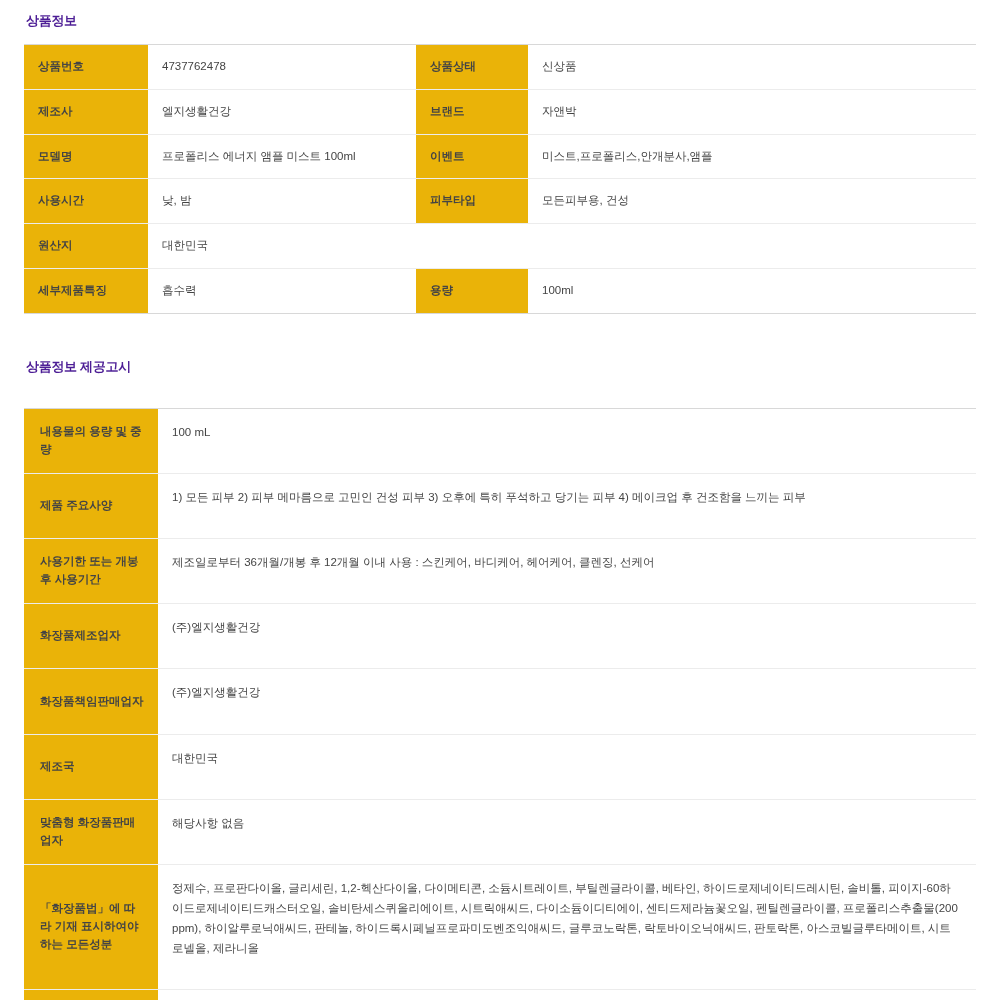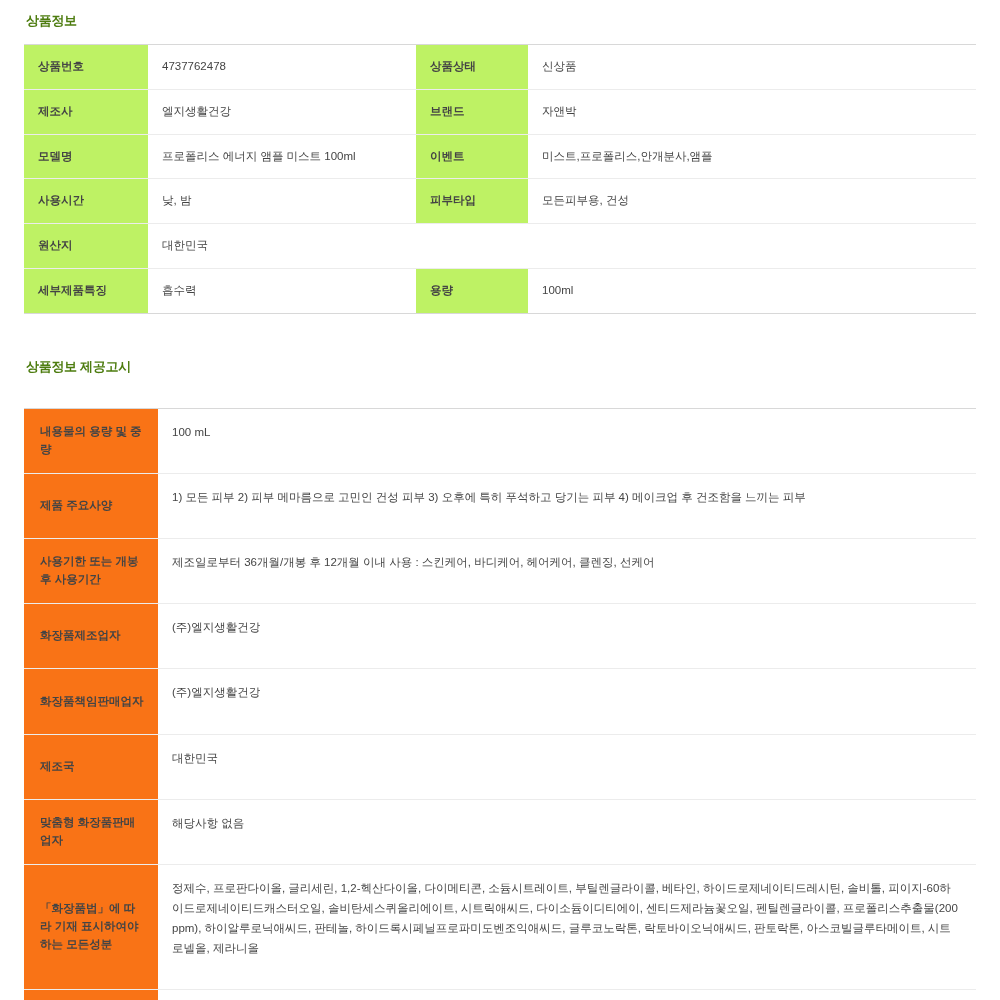--- a/index.html
+++ b/index.html
@@ -15,21 +15,21 @@
     min-height: 1000px;
     padding: 0;
   }
   .page {
     width: 1000px;
     padding: 8px 24px 0 24px;
   }
   .section-title {
     font-size: 13px;
     font-weight: bold;
-    color: #4d7c0f;
+    color: #4c1d95;
     margin: 4px 0 14px 2px;
     letter-spacing: -0.3px;
   }
   .section-title.second {
     margin-top: 44px;
     margin-bottom: 32px;
   }
   table.info {
     width: 952px;
     border-collapse: collapse;
@@ -41,37 +41,37 @@
     border-bottom: 1px solid #ececec;
     padding: 13px 12px 13px 14px;
     font-size: 11.5px;
     line-height: 1.55;
     color: #444444;
     vertical-align: middle;
     word-break: break-all;
   }
   table.info tr:last-child td { border-bottom: none; }
   td.th {
-    background: #bef264;
+    background: #eab308;
     font-weight: bold;
     color: #333333;
     font-size: 11.5px;
   }
   
   .t1 col.c1 { width: 124px; }
   .t1 col.c2 { width: 268px; }
   .t1 col.c3 { width: 112px; }
   .t1 col.c4 { width: 448px; }
 
   
   .t2 col.c1 { width: 134px; }
   .t2 col.c2 { width: 818px; }
 
   .t2 td.th {
-    background: #f97316;
+    background: #eab308;
     padding-left: 16px;
   }
   .t2 td.val {
     padding: 13px 14px 31px 14px;
     line-height: 1.75;
   }
   .tall td { height: 54px; }
 </style>
 </head>
 <body>

